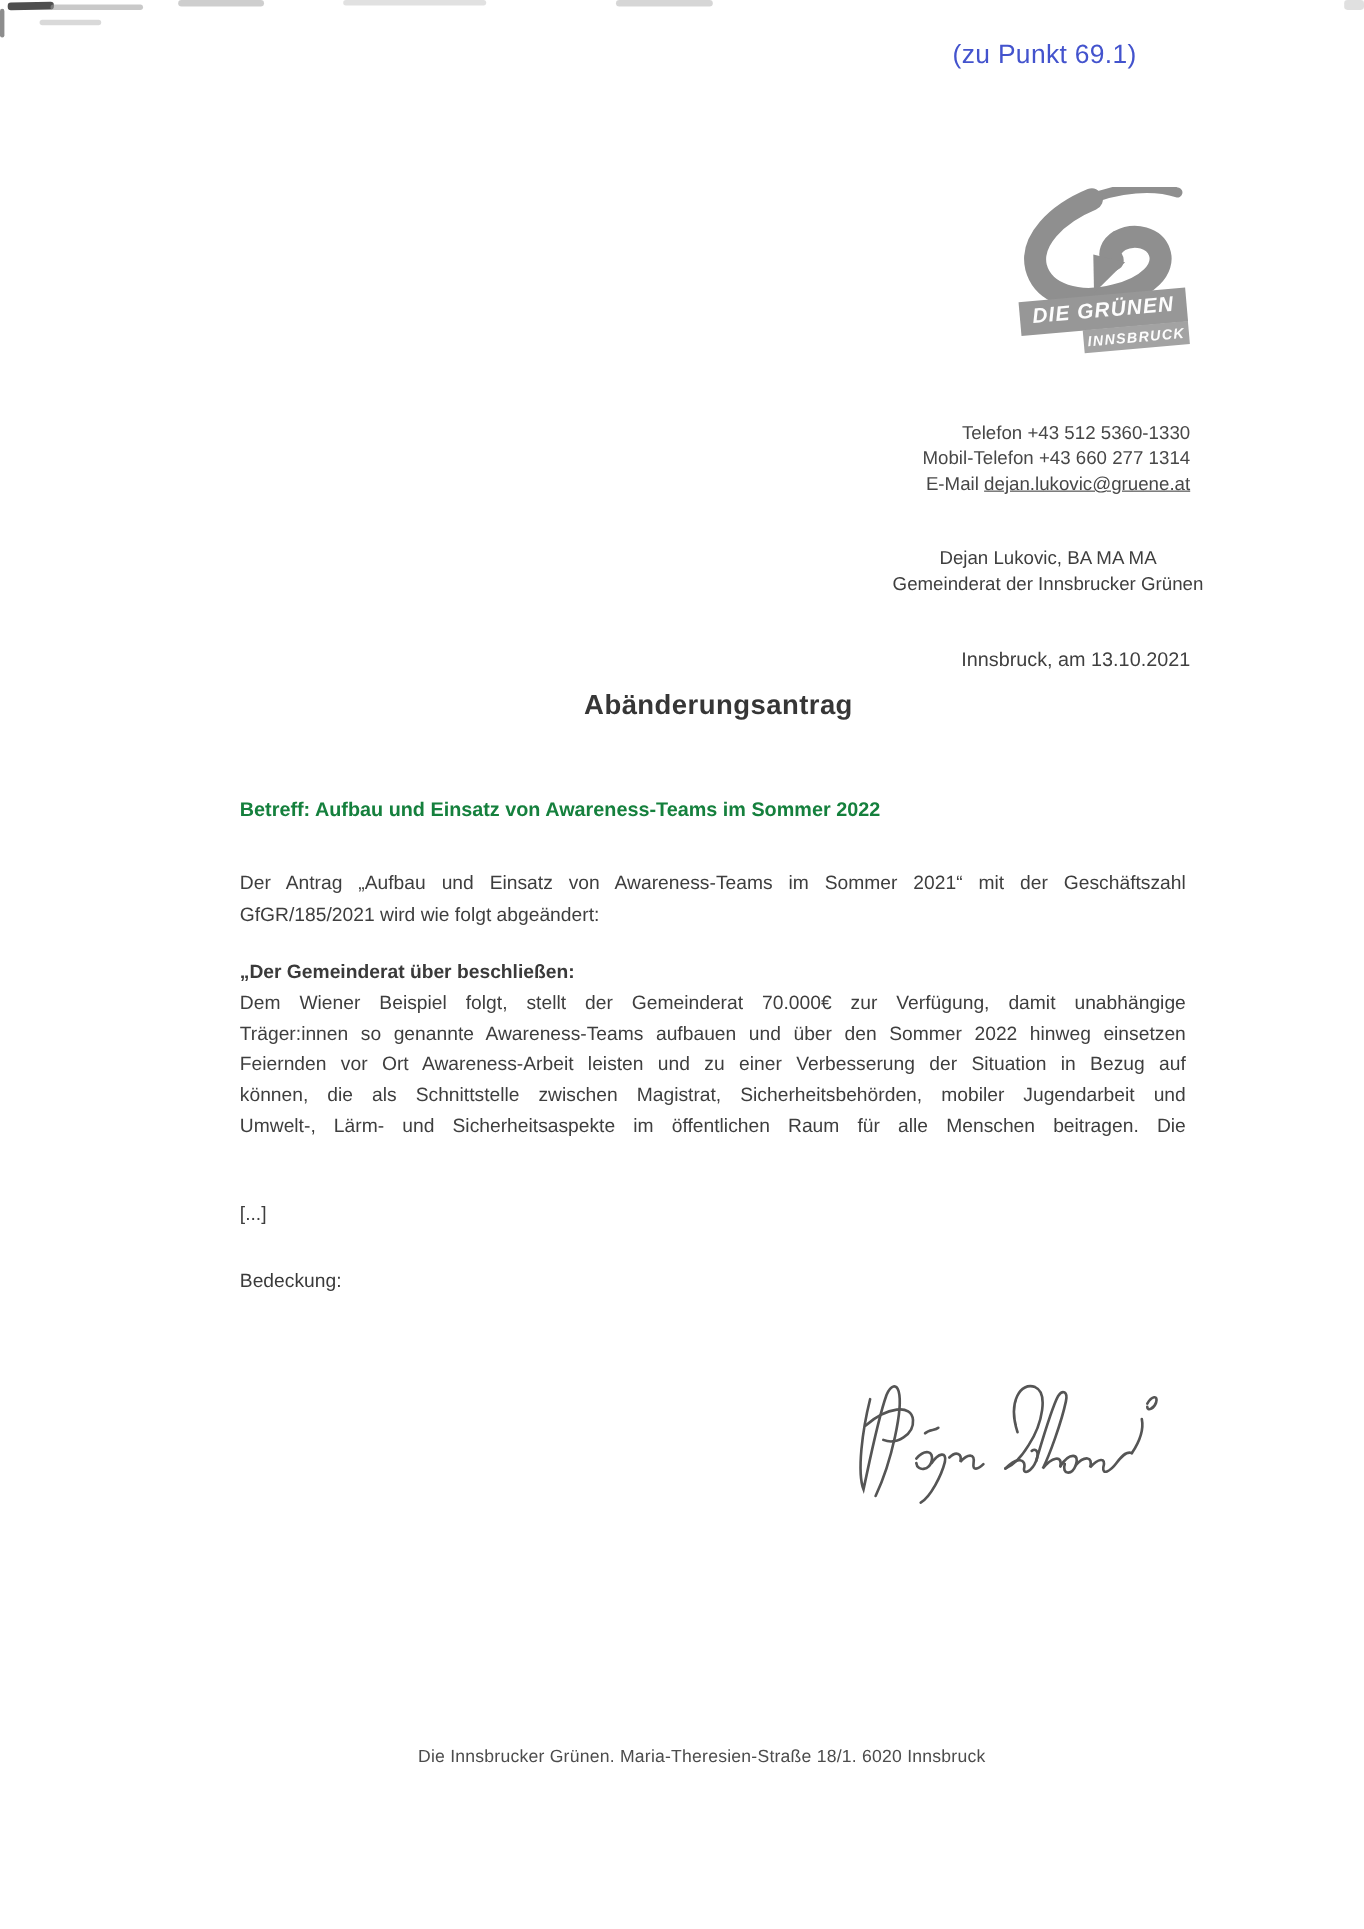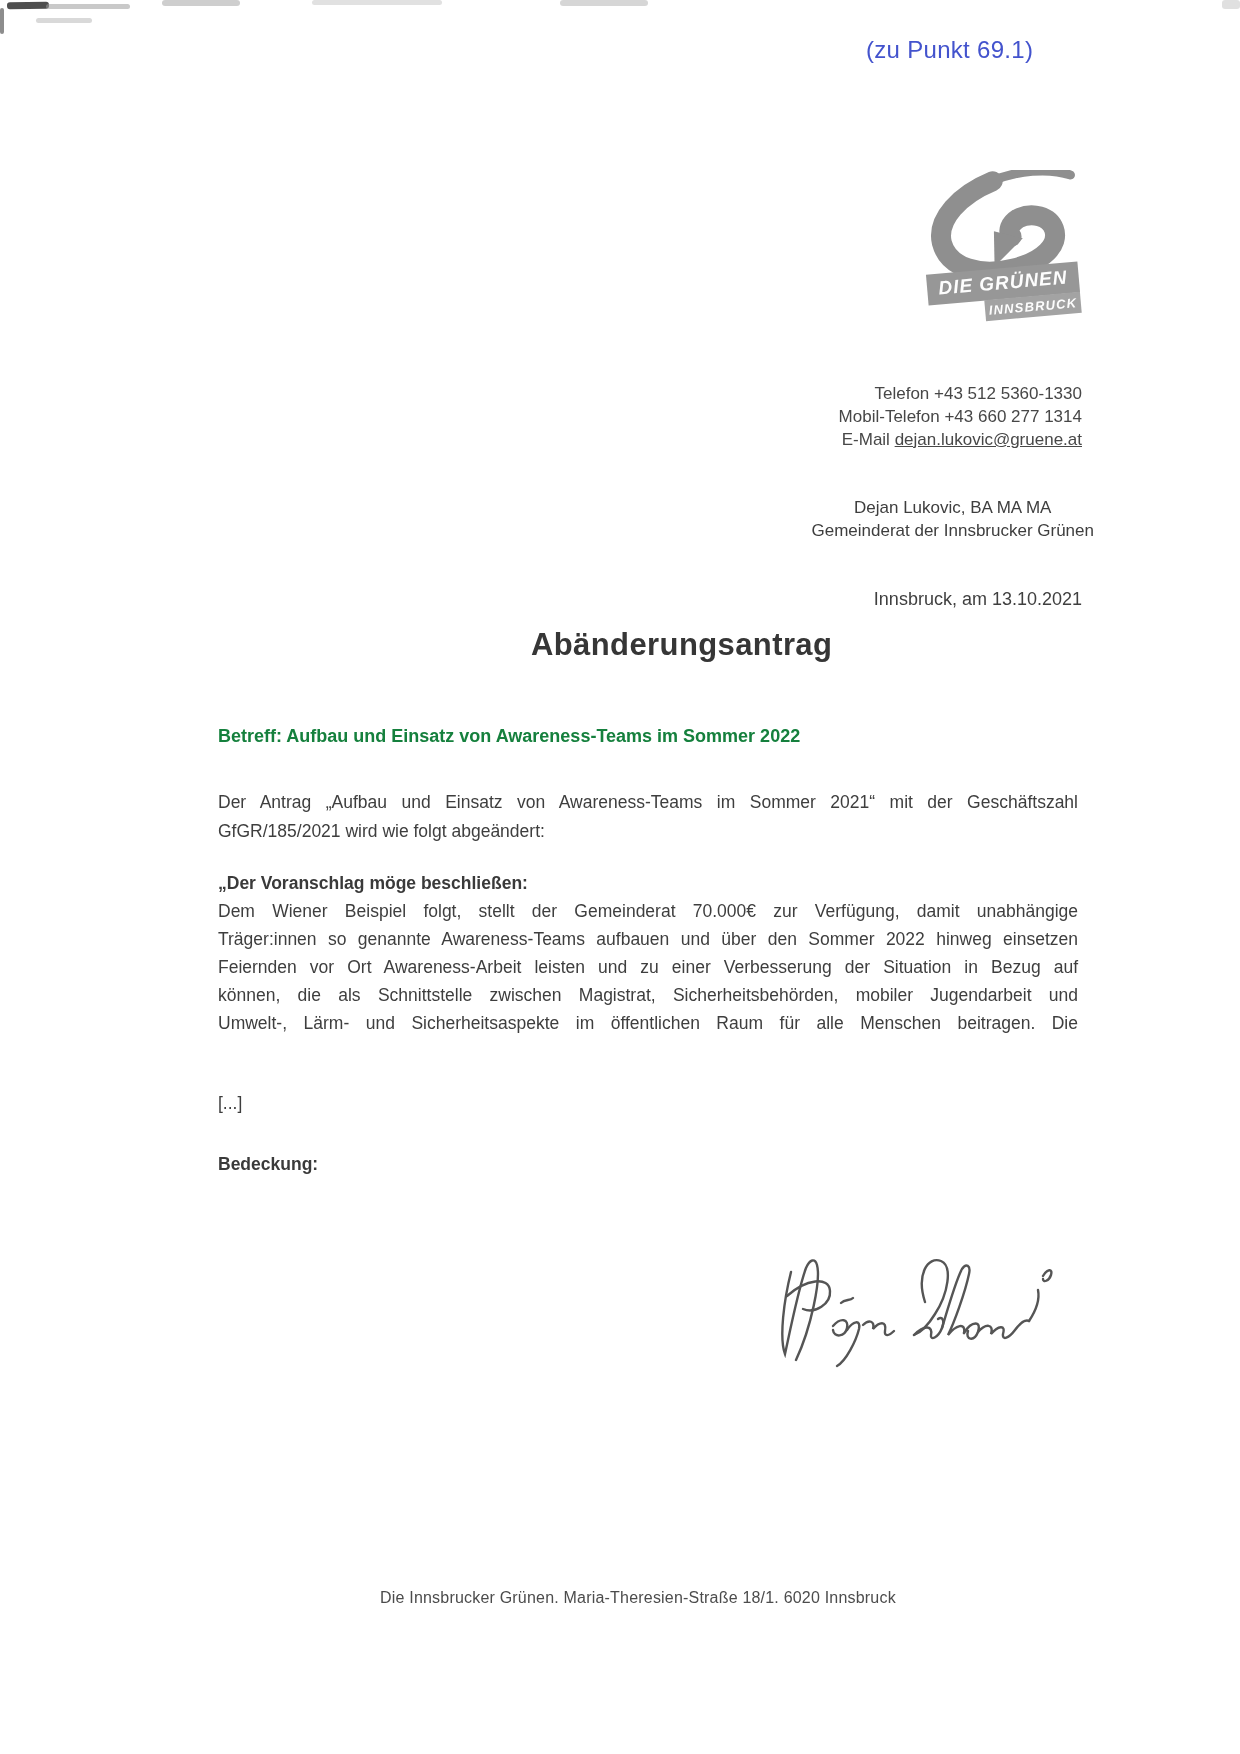--- a/index.html
+++ b/index.html
@@ -41,33 +41,33 @@
 
   .sender {
     position:absolute; top:496px; right:146px; text-align:center;
     font-size:17px; line-height:23px; color:#3e3e3e;
   }
 
   .dateline { position:absolute; top:589px; right:158px; font-size:18px; color:#3f3f3f; }
 
   .title {
     position:absolute; left:531px; top:627px;
-    font-size:31px; font-weight:bold; color:#363636; letter-spacing:0.4px;
+    font-size:25px; font-weight:bold; color:#363636; letter-spacing:0.4px;
   }
 
   .col { left:218px; width:860px; position:absolute; }
   .subject { top:726px; font-size:18px; font-weight:bold; color:#15803d; }
   .intro { top:788px; font-size:17.5px; line-height:29px; }
   .motion { top:869px; font-size:17.5px; line-height:28px; }
   .motion-heading { font-weight:bold; color:#3a3a3a; }
   .jline { text-align:justify; text-align-last:justify; }
   .lline { text-align:left; text-align-last:left; }
   .ellipsis { top:1093px; font-size:17.5px; }
   .coverage { top:1151px; font-size:17.5px; line-height:27px; }
-  .coverage-heading { font-weight:bold; color:#3a3a3a; }
+  .coverage-heading { font-weight:normal; color:#3a3a3a; }
 
   .signature { position:absolute; left:775px; top:1240px; }
   .footer {
     position:absolute; left:380px; top:1589px; white-space:nowrap;
     font-size:16px; color:#4c4c4c; letter-spacing:0.2px;
   }
 </style>
 </head>
 <body>
 
@@ -110,21 +110,21 @@
 <div class="title">Abänderungsantrag</div>
 
 <div class="col subject">Betreff: Aufbau und Einsatz von Awareness-Teams im Sommer 2022</div>
 
 <div class="col intro">
   <div class="jline">Der Antrag „Aufbau und Einsatz von Awareness-Teams im Sommer 2021“ mit der Geschäftszahl</div>
   <div class="lline">GfGR/185/2021 wird wie folgt abgeändert:</div>
 </div>
 
 <div class="col motion">
-  <div class="motion-heading lline">„Der Voranschlag möge beschließen:</div>
+  <div class="motion-heading lline">„Der Gemeinderat über beschließen:</div>
   <div class="jline">Dem Wiener Beispiel folgt, stellt der Gemeinderat 70.000€ zur Verfügung, damit unabhängige</div>
   <div class="jline">Träger:innen so genannte Awareness-Teams aufbauen und über den Sommer 2022 hinweg einsetzen</div>
   <div class="jline">Feiernden vor Ort Awareness-Arbeit leisten und zu einer Verbesserung der Situation in Bezug auf</div>
   <div class="jline">können, die als Schnittstelle zwischen Magistrat, Sicherheitsbehörden, mobiler Jugendarbeit und</div>
   <div class="jline">Umwelt-, Lärm- und Sicherheitsaspekte im öffentlichen Raum für alle Menschen beitragen. Die</div>
 </div>
 
 <div class="col ellipsis">[...]</div>
 
 <div class="col coverage">

